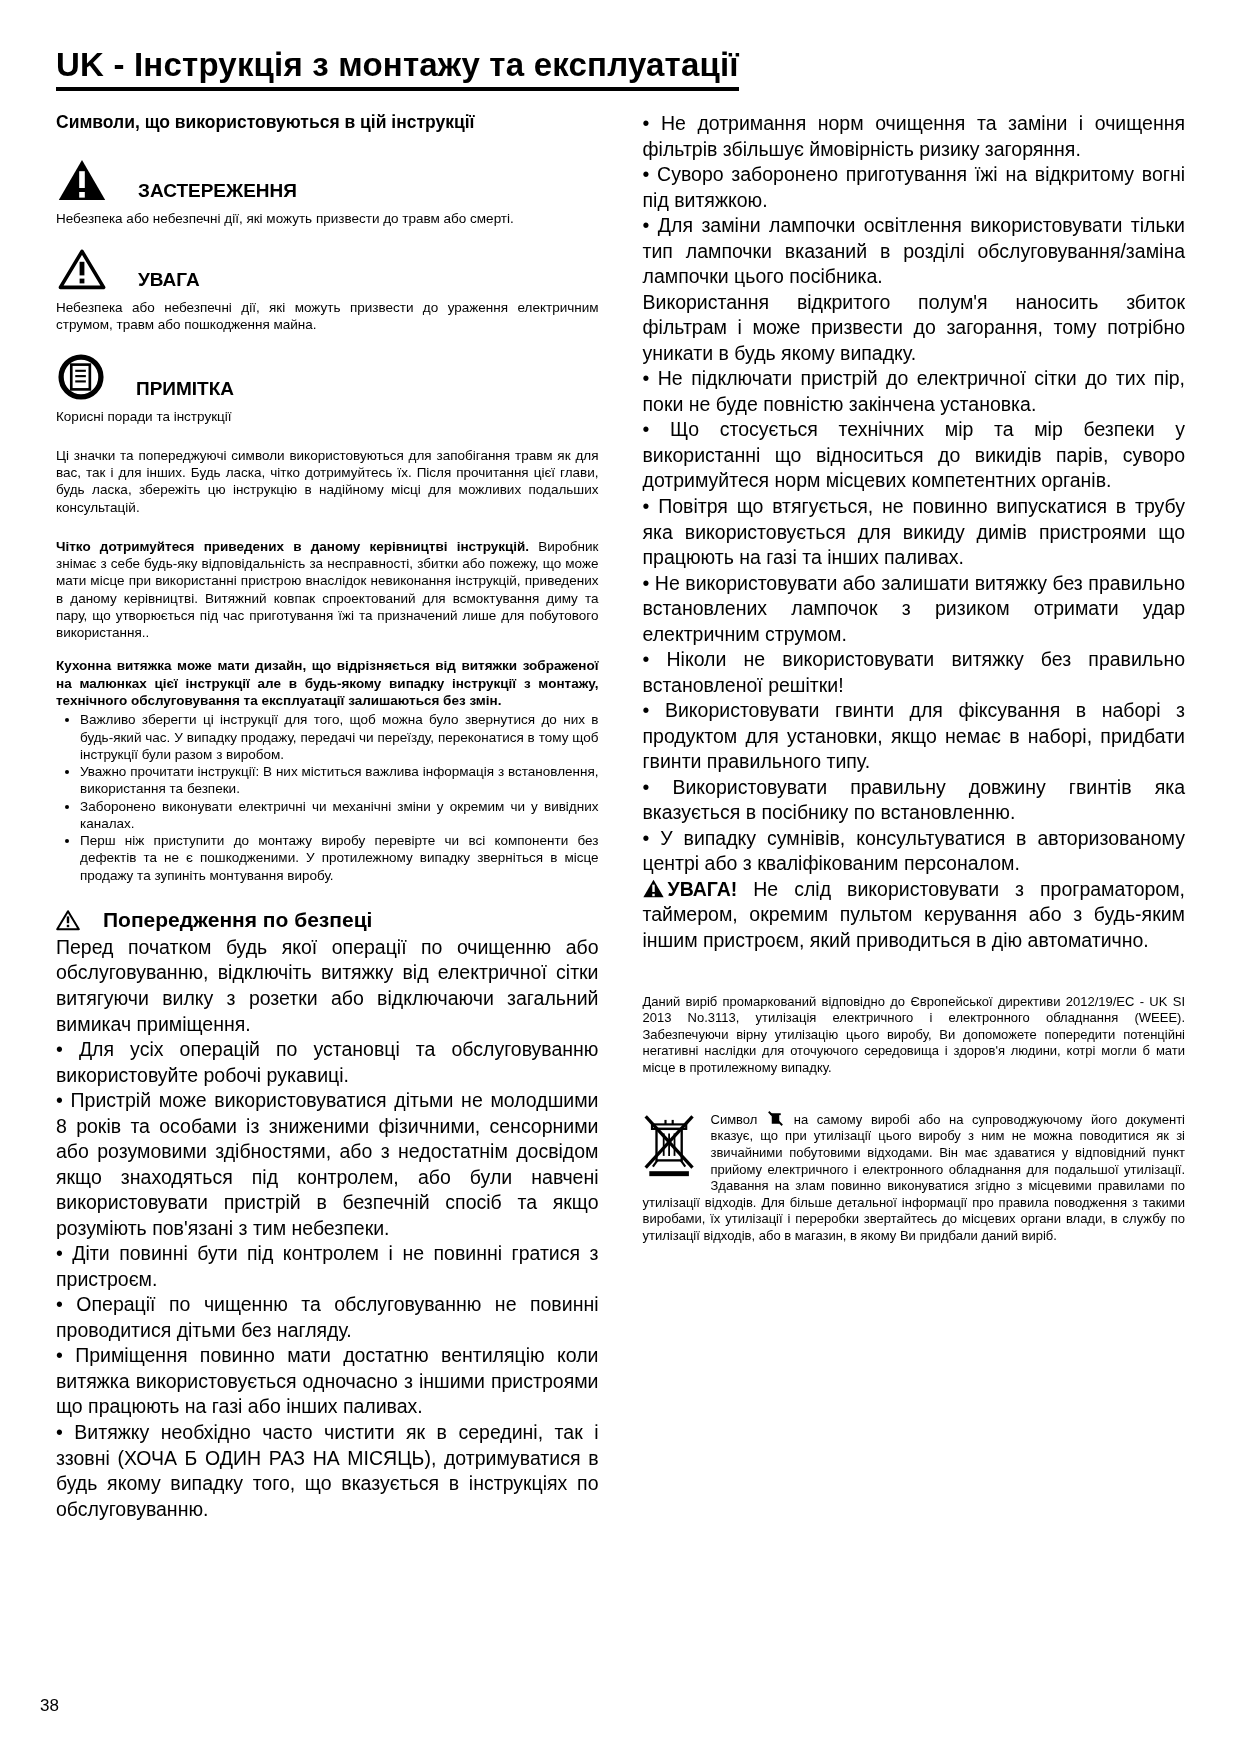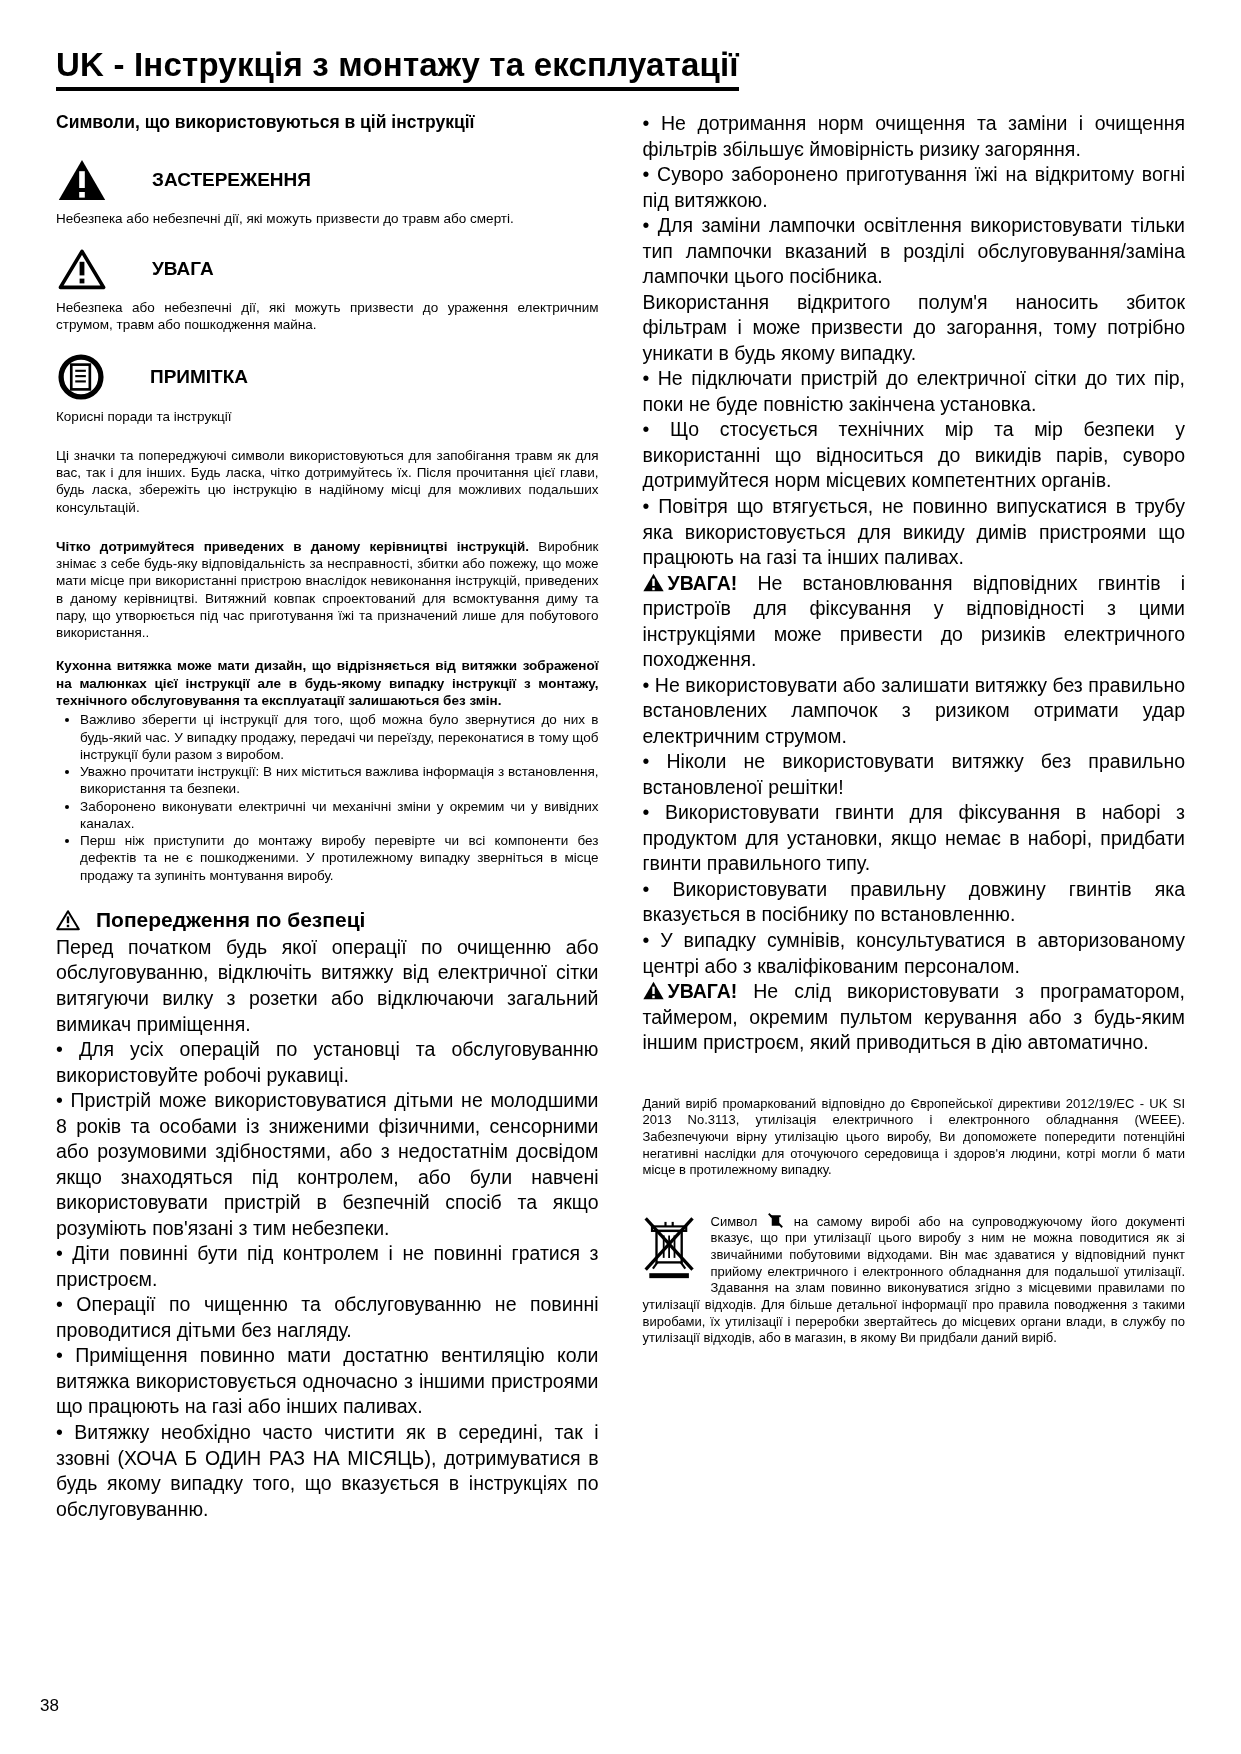--- a/index.html
+++ b/index.html
@@ -22,30 +22,30 @@
     border-bottom: 4px solid #000;
     padding-bottom: 3px;
     margin-bottom: 20px;
     letter-spacing: 0.2px;
   }
   .columns { display: flex; gap: 44px; align-items: flex-start; }
   .col { flex: 1 1 0; min-width: 0; }
 
   
   .symbols-heading { font-size: 17.5px; font-weight: bold; line-height: 1.3; margin-bottom: 24px; max-width: 440px; }
-  .symbol-row { display: flex; align-items: center; gap: 46px; margin: 10px 0 8px 2px; }
+  .symbol-row { display: flex; align-items: flex-end; gap: 32px; margin: 10px 0 8px 2px; }
   .symbol-label { font-size: 19px; font-weight: bold; }
   .small-text { font-size: 13.5px; line-height: 1.28; text-align: justify; }
   .sym-desc { margin-bottom: 20px; }
   .para { margin-top: 22px; }
   .para-tight { margin-top: 16px; }
   .bold { font-weight: bold; }
   .bullet-list { margin: 2px 0 0 0; padding-left: 24px; }
   .bullet-list li { font-size: 13.5px; line-height: 1.28; text-align: justify; }
-  .safety-heading { display: flex; align-items: center; gap: 16px; font-size: 21px; font-weight: bold; margin: 24px 0 3px 0; }
+  .safety-heading { display: flex; align-items: center; gap: 23px; font-size: 21px; font-weight: bold; margin: 24px 0 3px 0; }
   .large-text { font-size: 19.5px; line-height: 1.31; text-align: justify; }
 
   
   .icon-big { width: 48px; height: 44px; flex: 0 0 auto; display: inline-block; }
   .icon-note { width: 46px; height: 46px; flex: 0 0 auto; display: inline-block; }
   .tri-heading { width: 24px; height: 22px; display: inline-block; flex: 0 0 auto; }
   .tri-inline { display: inline-block; width: 21px; height: 19px; vertical-align: -2px; margin-right: 4px; }
   .weee-float { float: left; width: 54px; height: 66px; margin: 2px 14px 2px 0; }
   .bin-inline { display: inline-block; width: 15px; height: 15px; vertical-align: -2px; margin: 0 2px; }
 
@@ -144,25 +144,20 @@
     <div class="col">
 
       <p class="large-text">• Не дотримання норм очищення та заміни і очищення фільтрів збільшує ймовірність ризику загоряння.</p>
       <p class="large-text">• Суворо заборонено приготування їжі на відкритому вогні під витяжкою.</p>
       <p class="large-text">• Для заміни лампочки освітлення використовувати тільки тип лампочки вказаний в розділі обслуговування/заміна лампочки цього посібника.</p>
       <p class="large-text">Використання відкритого полум'я наносить збиток фільтрам і може призвести до загорання, тому потрібно уникати в будь якому випадку.</p>
       <p class="large-text">• Не підключати пристрій до електричної сітки до тих пір, поки не буде повністю закінчена установка.</p>
       <p class="large-text">• Що стосується технічних мір та мір безпеки у використанні що відноситься до викидів парів, суворо дотримуйтеся норм місцевих компетентних органів.</p>
       <p class="large-text">• Повітря що втягується, не повинно випускатися в трубу яка використовується для викиду димів пристроями що працюють на газі та інших паливах.</p>
 
-      <p class="large-text"><span class="tri-inline"><svg viewBox="0 0 60 52" width="21" height="19" aria-hidden="true">
-              <path d="M30 1 L59 51 L1 51 Z" fill="#000"></path>
-              <rect x="26.5" y="15" width="7" height="21" fill="#fff"></rect>
-              <rect x="26.5" y="41" width="7" height="7" fill="#fff"></rect>
-            </svg></span><b class="bold">УВАГА!</b><span> Не встановлювання відповідних гвинтів і пристроїв для фіксування у відповідності з цими інструкціями може привести до ризиків електричного походження.</span></p>
 
       <p class="large-text">• Не використовувати або залишати витяжку без правильно встановлених лампочок з ризиком отримати удар електричним струмом.</p>
       <p class="large-text">• Ніколи не використовувати витяжку без правильно встановленої решітки!</p>
       <p class="large-text">• Використовувати гвинти для фіксування в наборі з продуктом для установки, якщо немає в наборі, придбати гвинти правильного типу.</p>
       <p class="large-text">• Використовувати правильну довжину гвинтів яка вказується в посібнику по встановленню.</p>
       <p class="large-text">• У випадку сумнівів, консультуватися в авторизованому центрі або з кваліфікованим персоналом.</p>
 
       <p class="large-text"><span class="tri-inline"><svg viewBox="0 0 60 52" width="21" height="19" aria-hidden="true">
               <path d="M30 1 L59 51 L1 51 Z" fill="#000"></path>
               <rect x="26.5" y="15" width="7" height="21" fill="#fff"></rect>

